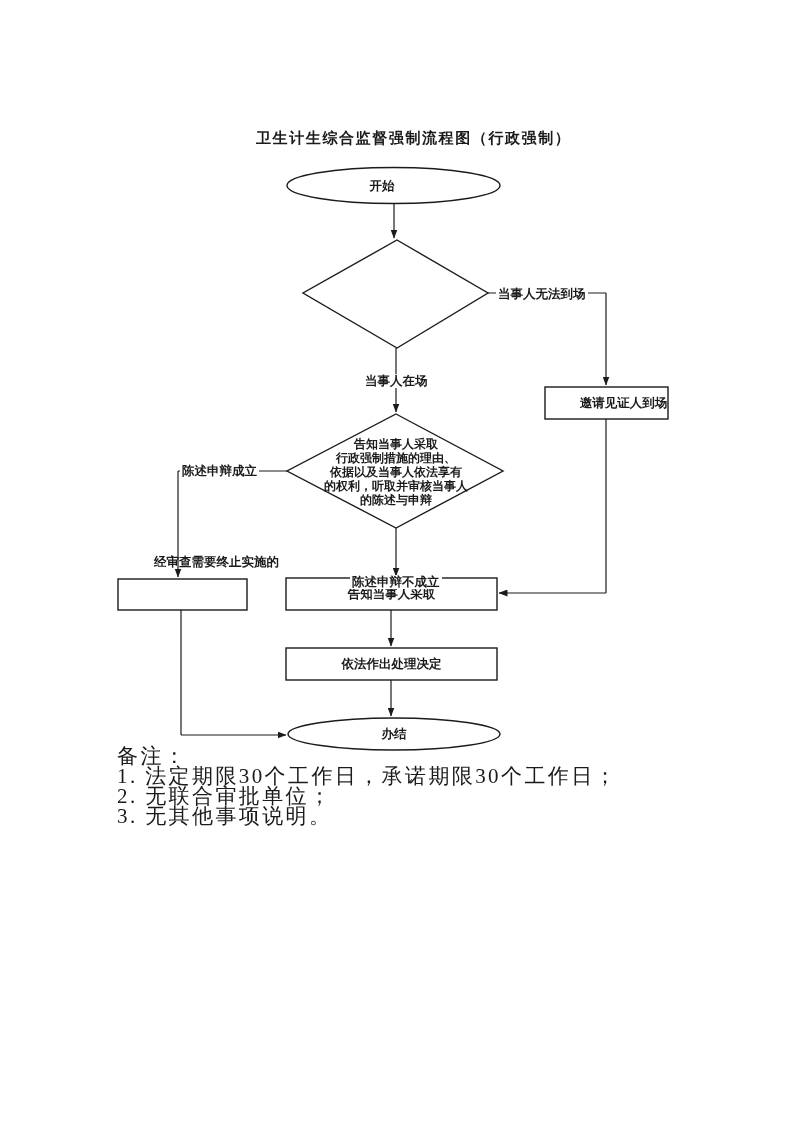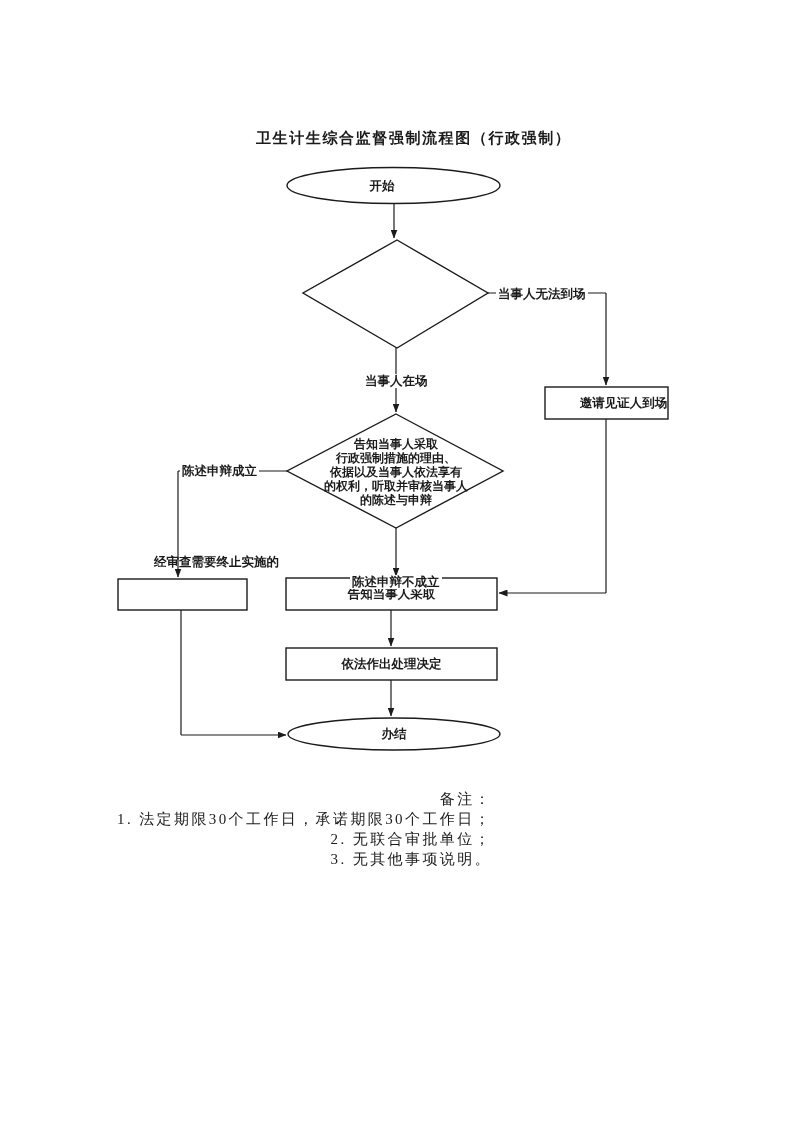--- a/index.html
+++ b/index.html
@@ -14,22 +14,22 @@
     position:absolute; text-align:center; font-weight:700;
     font-size:12.5px; line-height:14px; color:#1b1b1b; white-space:nowrap;
   }
   .lbl.multi { white-space:normal; }
   .edge-lbl { background:#ffffff; padding:0 2px; }
   .title {
     position:absolute; left:256px; top:129px; font-size:15px; font-weight:700;
     letter-spacing:1.6px; white-space:nowrap; color:#1b1b1b;
   }
   .notes {
-    position:absolute; left:117px; top:789px; font-size:15px;
-    letter-spacing:2.4px; line-height:20px; color:#1b1b1b;text-align:right;
+    position:absolute; left:117px; top:746px; font-size:21px;
+    letter-spacing:2.4px; line-height:20px; color:#1b1b1b;
   }
 </style>
 </head>
 <body>
 
 <div class="page">
 
   <div class="title">卫生计生综合监督强制流程图（行政强制）</div>
 
   <svg class="chart-svg" width="793" height="1122" viewBox="0 0 793 1122">

